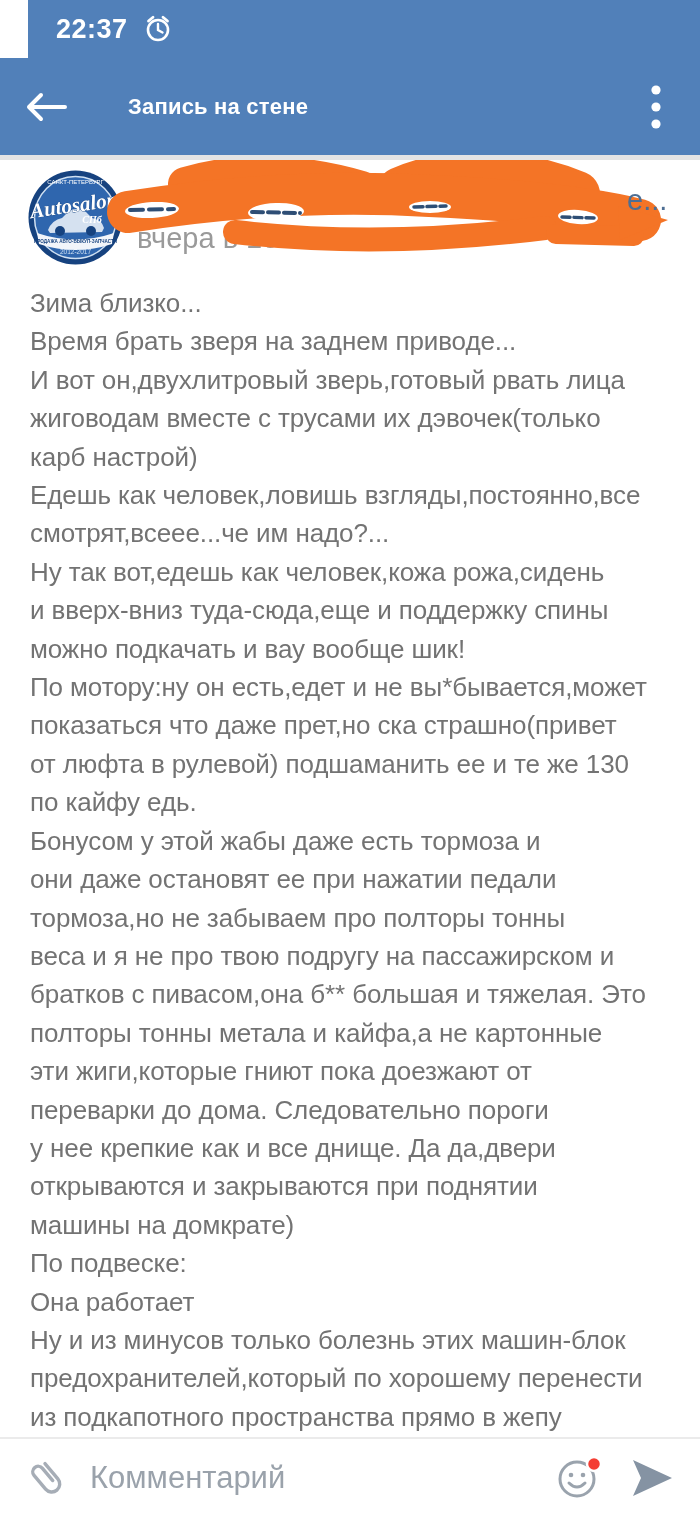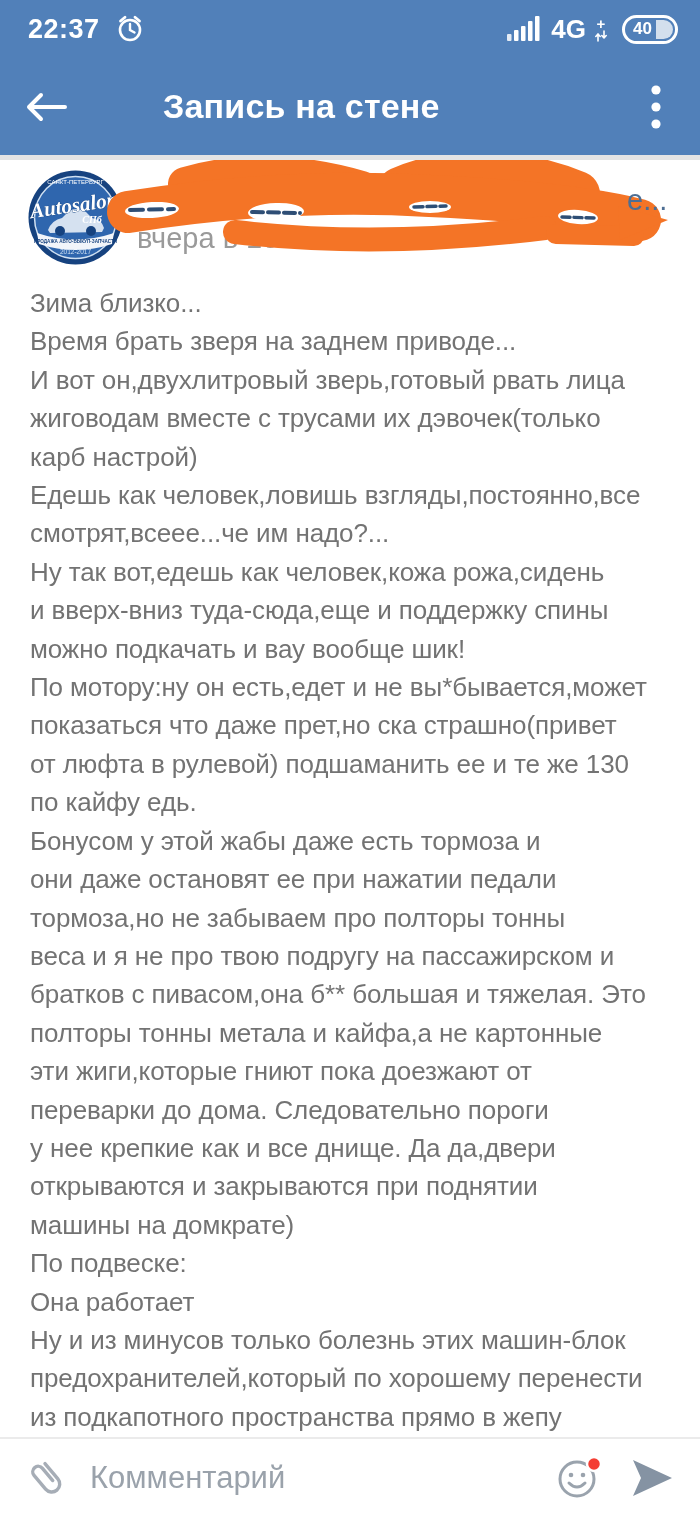--- a/index.html
+++ b/index.html
@@ -6,21 +6,21 @@
   html,body { background:#888; }
   .screen {
     position:relative; width:700px; height:1516px; margin:0 auto;
     background:#ffffff; overflow:hidden;
     font-family:"Liberation Sans", sans-serif;
   }
   
   .status-bar {
     height:58px; background:#5180b9;
     display:flex; align-items:center; justify-content:space-between;
-    padding:0 22px 0 28px; color:#fff;
+    padding:0 22px 0 28px; color:#fff;margin-left:28px;
   }
   .sb-left { display:flex; align-items:center; gap:14px; }
   .sb-time { font-size:27px; font-weight:bold; letter-spacing:0.5px; }
   .sb-right { display:flex; align-items:center; gap:8px; }
   .net-label { font-size:26px; font-weight:bold; }
   .net-extra { display:flex; flex-direction:column; align-items:center; justify-content:center; height:30px; }
   .net-plus { font-size:15px; font-weight:bold; line-height:13px; }
   .battery {
     position:relative; width:56px; height:29px;
     border:3px solid #fff; border-radius:15px;
@@ -30,21 +30,21 @@
   .battery-fill {
     position:absolute; top:2px; bottom:2px; right:2px; width:17px;
     background:rgba(255,255,255,0.75); border-radius:0 10px 10px 0;
   }
   
   .header {
     height:97px; background:#5180b9; display:flex; align-items:center;
     color:#fff;
   }
   .back-btn { margin-left:24px; width:44px; height:44px; display:flex; align-items:center; justify-content:center; }
-  .header-title { margin-left:95px; font-size:34px; font-weight:bold; letter-spacing:0.2px; }
+  .header-title { margin-left:60px; font-size:22px; font-weight:bold; letter-spacing:0.2px; }
   .menu-btn { margin-left:auto; margin-right:24px; width:40px; height:44px; display:flex; align-items:center; justify-content:center; }
   .header-divider { height:5px; background:#e4e4e4; }
   
   .post-header { position:relative; height:106px; padding:10px 26px 0 28px; display:flex; }
   .avatar { width:95px; height:95px; flex:0 0 auto; }
   .ph-col { margin-left:14px; padding-top:52px; }
   .post-timestamp { font-size:29px; color:#9a9a9a; }
   .scribble {
     position:absolute; left:0; top:0; width:700px; height:120px; pointer-events:none;
   }
@@ -77,41 +77,20 @@
 
   <div class="status-bar">
     <div class="sb-left">
       <span class="sb-time">22:37</span>
       <svg width="32" height="32" viewBox="0 0 32 32">
         <circle cx="16" cy="17" r="10" fill="none" stroke="#fff" stroke-width="2.6"></circle>
         <path d="M16 11 V17 L20.5 19.5" fill="none" stroke="#fff" stroke-width="2.4" stroke-linecap="round"></path>
         <path d="M6.5 8 L11 4.2" fill="none" stroke="#fff" stroke-width="2.8" stroke-linecap="round"></path>
         <path d="M25.5 8 L21 4.2" fill="none" stroke="#fff" stroke-width="2.8" stroke-linecap="round"></path>
       </svg>
-    </div>
-    <div class="sb-right">
-      <svg width="36" height="28" viewBox="0 0 36 28">
-        <rect x="0" y="19" width="4.5" height="7" rx="1" fill="#ffffff" opacity="0.85"></rect>
-        <rect x="7" y="15" width="4.5" height="11" rx="1" fill="#ffffff"></rect>
-        <rect x="14" y="11" width="4.5" height="15" rx="1" fill="#ffffff"></rect>
-        <rect x="21" y="6" width="4.5" height="20" rx="1" fill="#ffffff"></rect>
-        <rect x="28" y="1" width="4.5" height="25" rx="1" fill="#ffffff"></rect>
-      </svg>
-      <span class="net-label">4G</span>
-      <span class="net-extra">
-        <span class="net-plus">+</span>
-        <svg width="14" height="12" viewBox="0 0 14 12">
-          <path d="M4 11 L4 4 M4 4 L1.8 6.5 M4 4 L6.2 6.5" stroke="#fff" stroke-width="1.6" fill="none" stroke-linecap="round"></path>
-          <path d="M10 1 L10 8 M10 8 L7.8 5.5 M10 8 L12.2 5.5" stroke="#fff" stroke-width="1.6" fill="none" stroke-linecap="round"></path>
-        </svg>
-      </span>
-      <span class="battery">
-        <span class="battery-num">40</span>
-        <span class="battery-fill"></span>
-      </span>
     </div>
   </div>
 
   <div class="header">
     <div class="back-btn">
       <svg width="42" height="32" viewBox="0 0 42 32">
         <path d="M40 16 H4 M16 4 L4 16 L16 28" fill="none" stroke="#fff" stroke-width="4" stroke-linecap="round" stroke-linejoin="round"></path>
       </svg>
     </div>
     <div class="header-title">Запись на стене</div>

